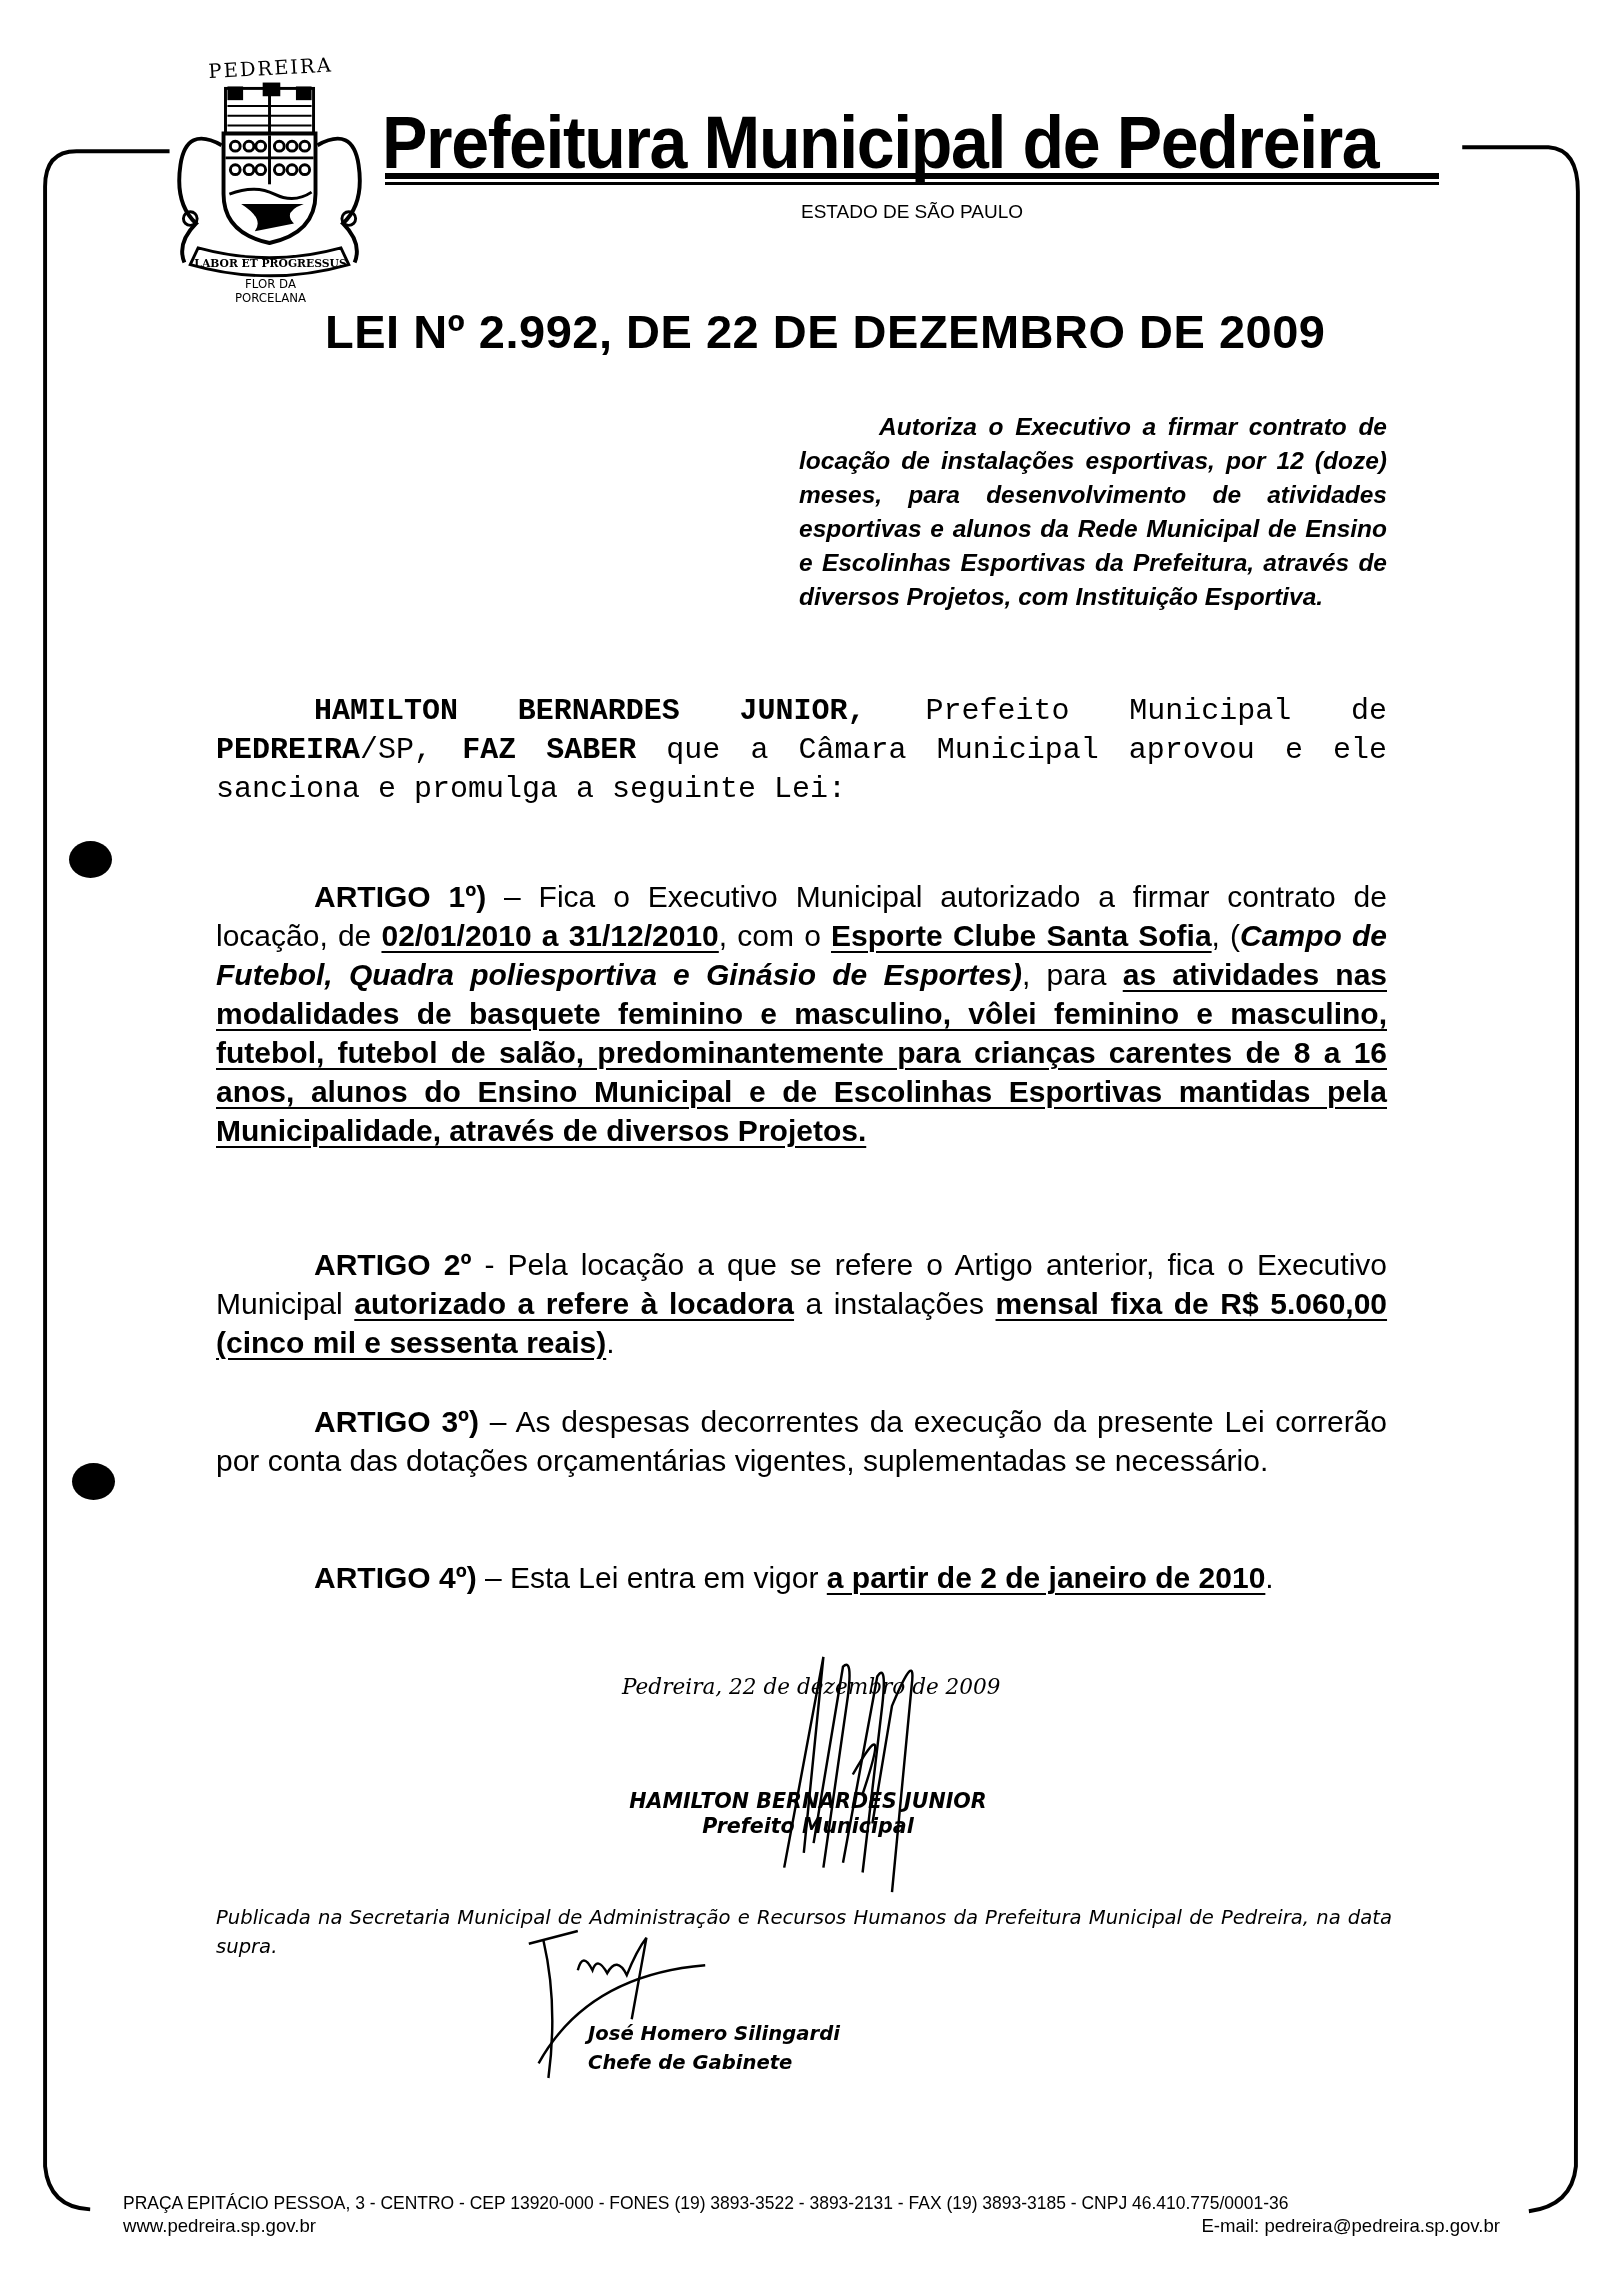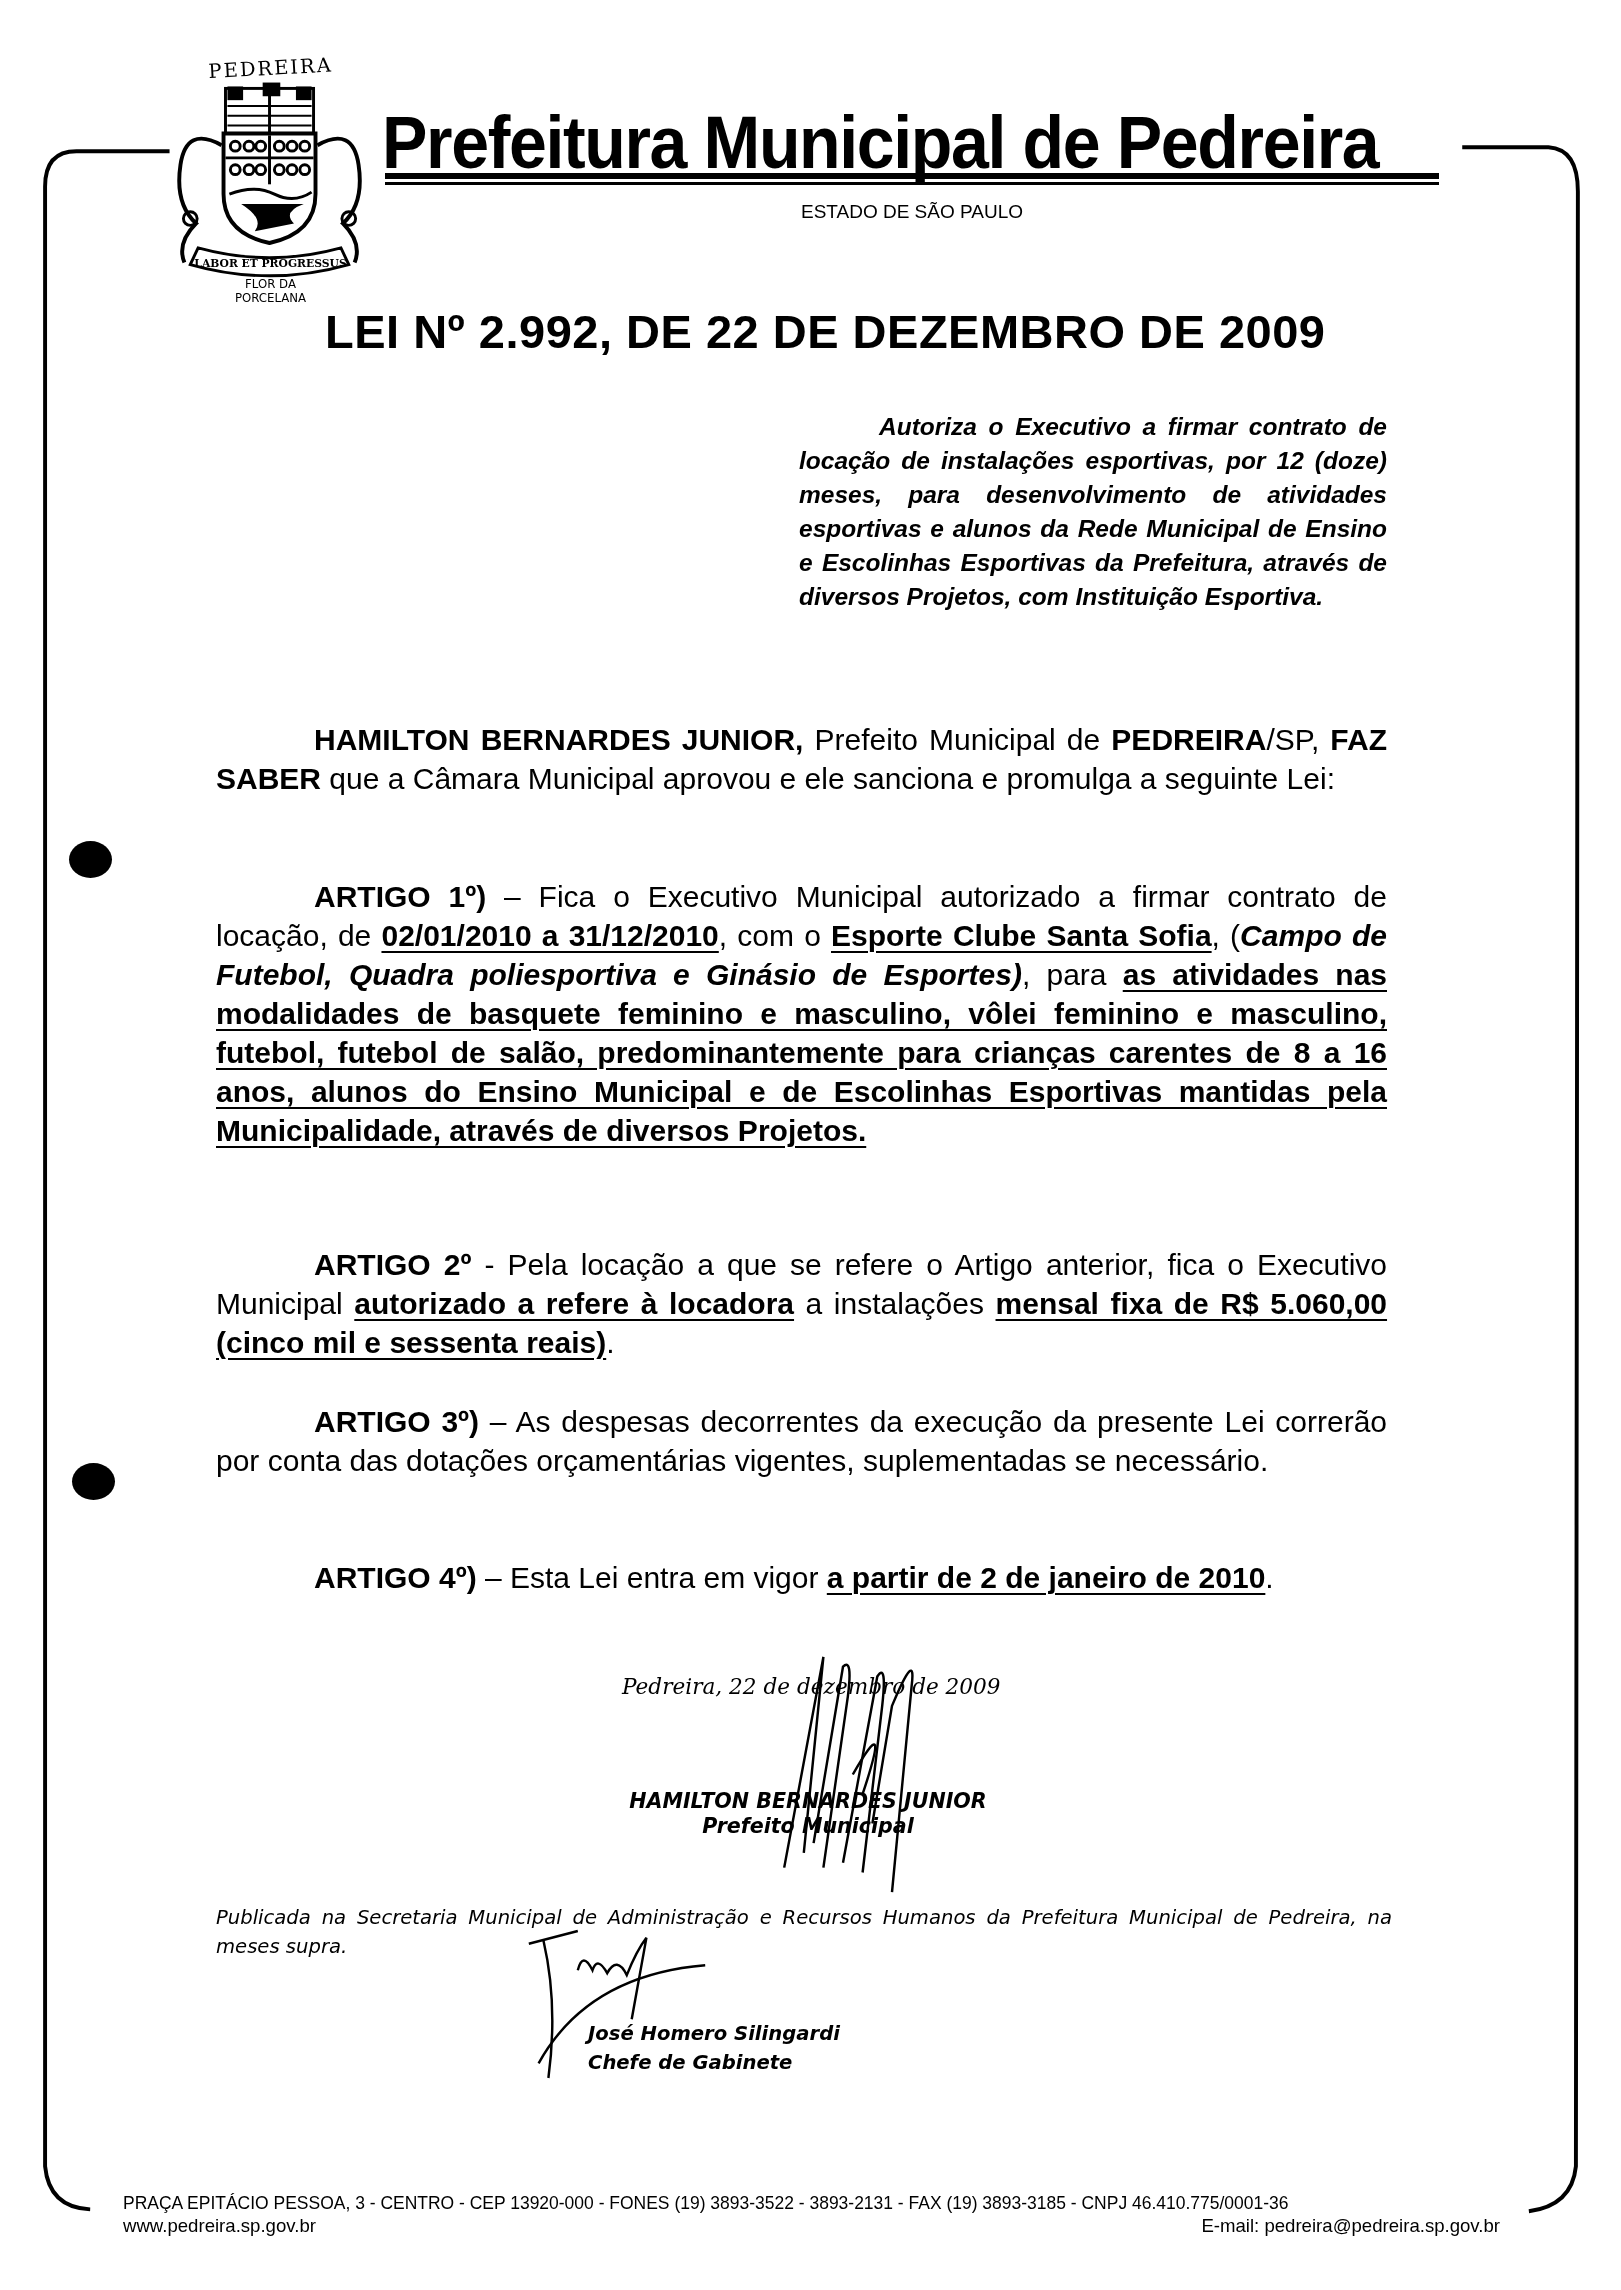--- a/index.html
+++ b/index.html
@@ -18,21 +18,21 @@
 
   #summary { left: 799px; top: 410px; width: 588px; font-weight: bold; font-style: italic; font-size: 24.5px; line-height: 34px; text-align: justify; text-align-last: left; }
   #summary .indent { display: inline-block; width: 80px; }
 
   .body-block { position: absolute; left: 216px; width: 1171px; font-size: 30px; line-height: 39px; text-align: justify; }
   .body-block .indent { display: inline-block; width: 98px; }
   .b { font-weight: bold; }
   .u { text-decoration: underline; text-decoration-thickness: 2px; text-underline-offset: 4.9px; }
   .bi { font-weight: bold; font-style: italic; }
 
-  #intro { top: 720px; }
+  #intro { top: 692px; font-family: Liberation Mono, monospace; }
   #art1 { top: 877px; }
   #art2 { top: 1245px; }
   #art3 { top: 1402px; }
   #art4 { top: 1558px; }
 
   #sign-date { left: 622px; top: 1674px; font-family: "DejaVu Serif", serif; font-style: italic; font-size: 21.6px; }
   #sign-name { left: 622px; top: 1789px; width: 372px; font-family: "DejaVu Sans", sans-serif; font-style: italic; font-weight: bold; font-size: 20.6px; line-height: 24.5px; text-align: center; }
   #sign-title { display: block; }
 
   #published { left: 216px; top: 1903px; width: 1176px; font-family: "DejaVu Sans", sans-serif; font-style: italic; font-size: 19.6px; line-height: 29px; text-align: justify; }
@@ -125,21 +125,21 @@
     <path d="M40 225 L80 10 L60 210"></path>
     <path d="M70 200 L100 20 Q110 10 105 50 L80 225"></path>
     <path d="M100 220 L135 30 Q145 15 140 60 L120 230"></path>
     <path d="M110 130 Q150 60 120 150"></path>
     <path d="M150 250 L170 40 Q175 0 150 60 L130 180"></path>
   </g>
 </svg>
 
 <div id="sign-name" class="abs"><span>HAMILTON BERNARDES JUNIOR</span><span id="sign-title">Prefeito Municipal</span></div>
 
-<div id="published" class="abs">Publicada na Secretaria Municipal de Administração e Recursos Humanos da Prefeitura Municipal de Pedreira, na meses supra.</div>
+<div id="published" class="abs">Publicada na Secretaria Municipal de Administração e Recursos Humanos da Prefeitura Municipal de Pedreira, na data supra.</div>
 
 <svg class="abs" style="left:421px;top:1926px;" width="294" height="157" viewBox="0 0 300 160">
   <g fill="none" stroke="#000" stroke-width="2.5">
     <path d="M110 18 L160 5"></path>
     <path d="M125 15 Q140 80 130 155"></path>
     <path d="M160 45 Q165 25 175 45 Q180 30 190 48 Q200 30 210 50 Q220 25 230 12 L215 95"></path>
     <path d="M120 140 Q170 50 290 40"></path>
   </g>
 </svg>
 

